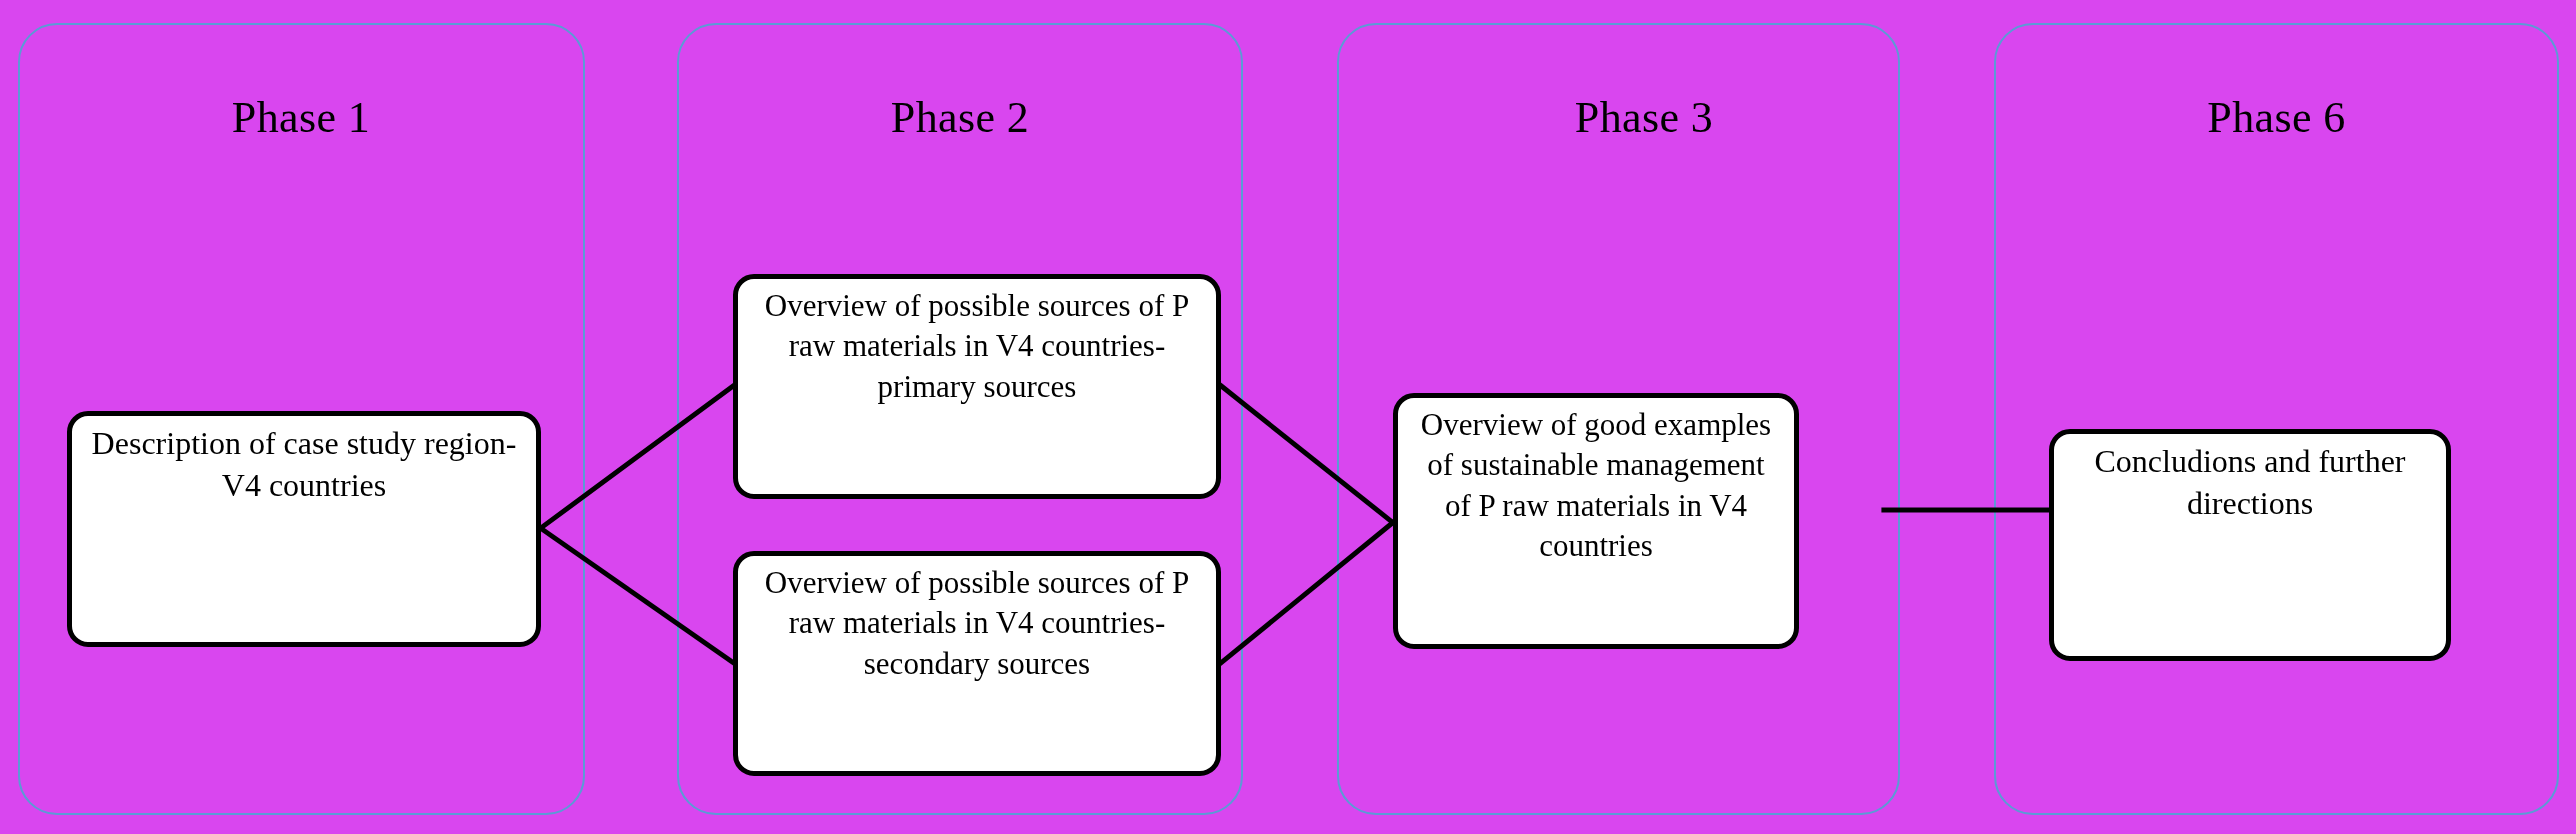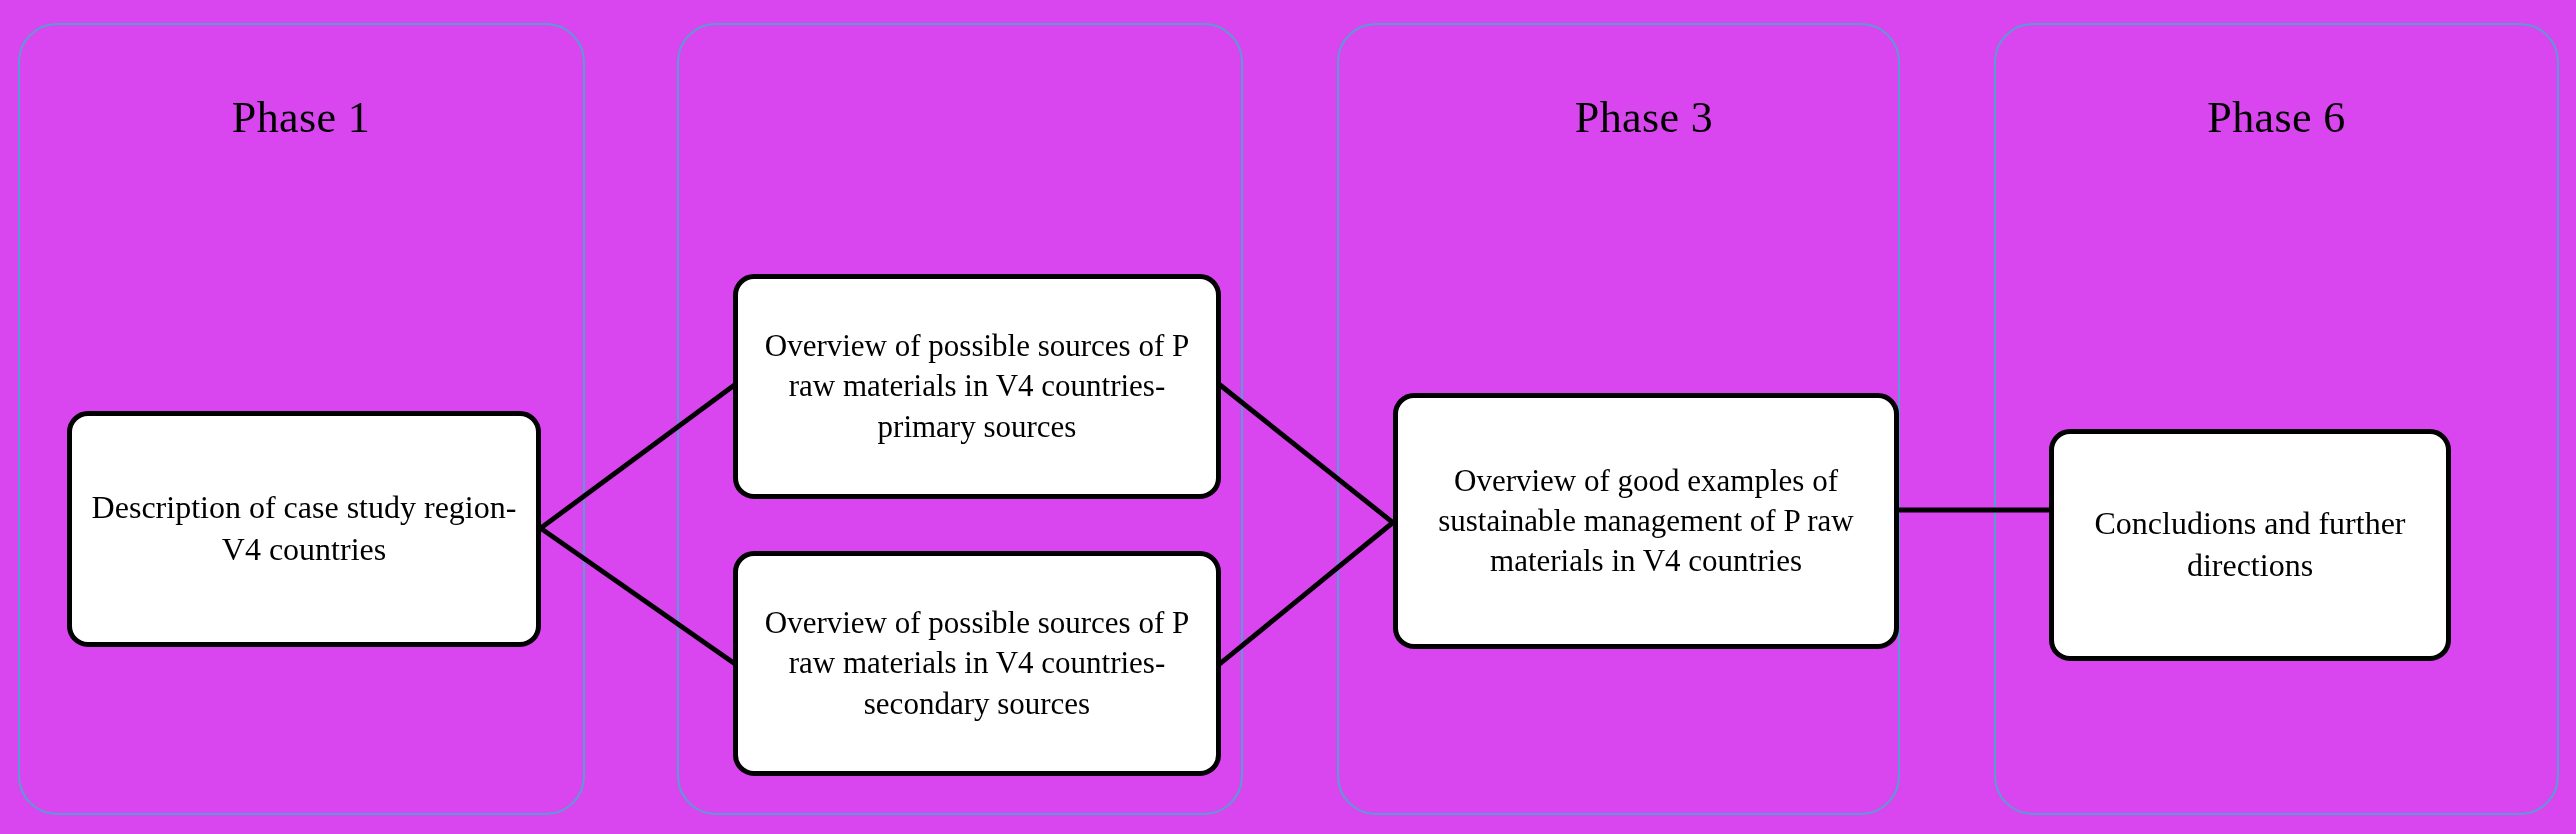--- a/index.html
+++ b/index.html
@@ -34,21 +34,20 @@
     z-index:4;
   }
   
   .node{
     position:absolute;
     box-sizing:border-box;
     border:5.6px solid #000000;
     border-radius:21px;
     background:#ffffff;
     display:flex;
-    align-items:center;
     justify-content:center;
     text-align:center;
     z-index:3;
     padding:7px 18px;
   }
   .node-text{
     font-size:32px;
     line-height:1.30;
     color:#000;
   }
@@ -87,33 +86,34 @@
   </svg>
 
   <div class="phase-box" style="left:17.5px;top:23px;width:567px;height:792px;"></div>
   <div class="phase-title" style="left:17.5px;top:95px;width:567px;">Phase 1</div>
 
   <div class="node" style="left:67px;top:411px;width:474px;height:236px;">
     <span class="node-text">Description of case study region-V4 countries</span>
   </div>
 
   <div class="phase-box" style="left:677px;top:23px;width:566px;height:792px;"></div>
+  <div class="phase-title" style="left:677px;top:95px;width:566px;">Phase 2</div>
 
   <div class="node" style="left:733px;top:274px;width:488px;height:225px;">
     <span class="node-text sm">Overview of possible sources of P raw materials in V4 countries-primary sources</span>
   </div>
 
   <div class="node" style="left:733px;top:551px;width:488px;height:225px;">
     <span class="node-text sm">Overview of possible sources of P raw materials in V4 countries-secondary sources</span>
   </div>
 
   <div class="phase-box" style="left:1337px;top:23px;width:563px;height:792px;"></div>
   <div class="phase-title" style="left:1337px;top:95px;width:614px;">Phase 3</div>
 
-  <div class="node" style="left:1393px;top:393px;width:506px;height:256px;">
+  <div class="node" style="left:1393px;top:393px;width:406px;height:256px;">
     <span class="node-text sm">Overview of good examples of sustainable management of P raw materials in V4 countries</span>
   </div>
 
   <div class="phase-box" style="left:1994px;top:23px;width:565px;height:792px;"></div>
   <div class="phase-title" style="left:1994px;top:95px;width:565px;">Phase 6</div>
 
   <div class="node" style="left:2049px;top:393px;width:402px;height:232px;margin-top:36px;">
     <span class="node-text">Concludions and further directions</span>
   </div>
 

